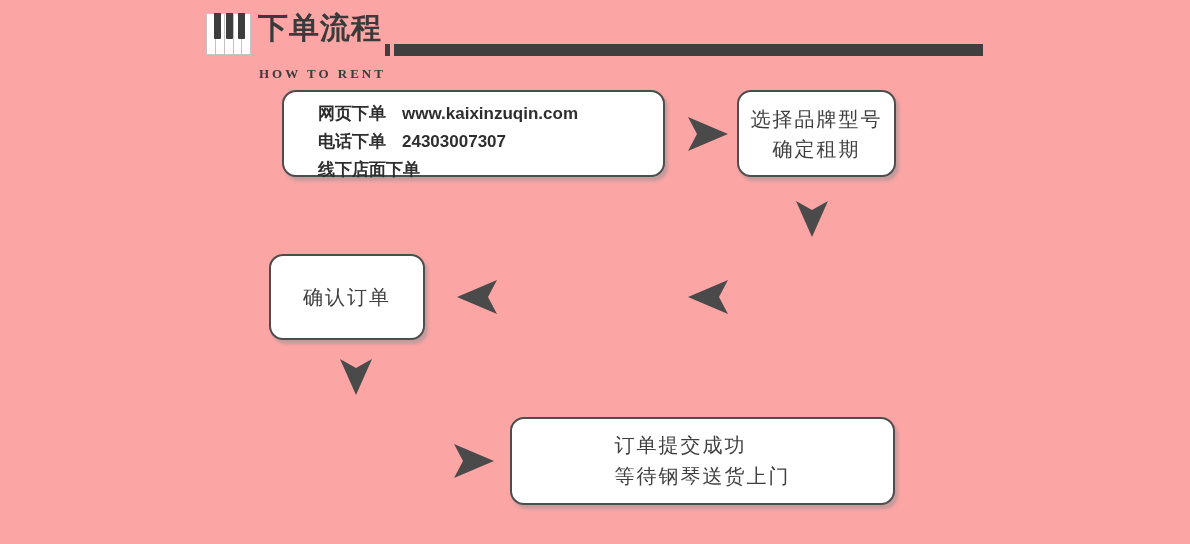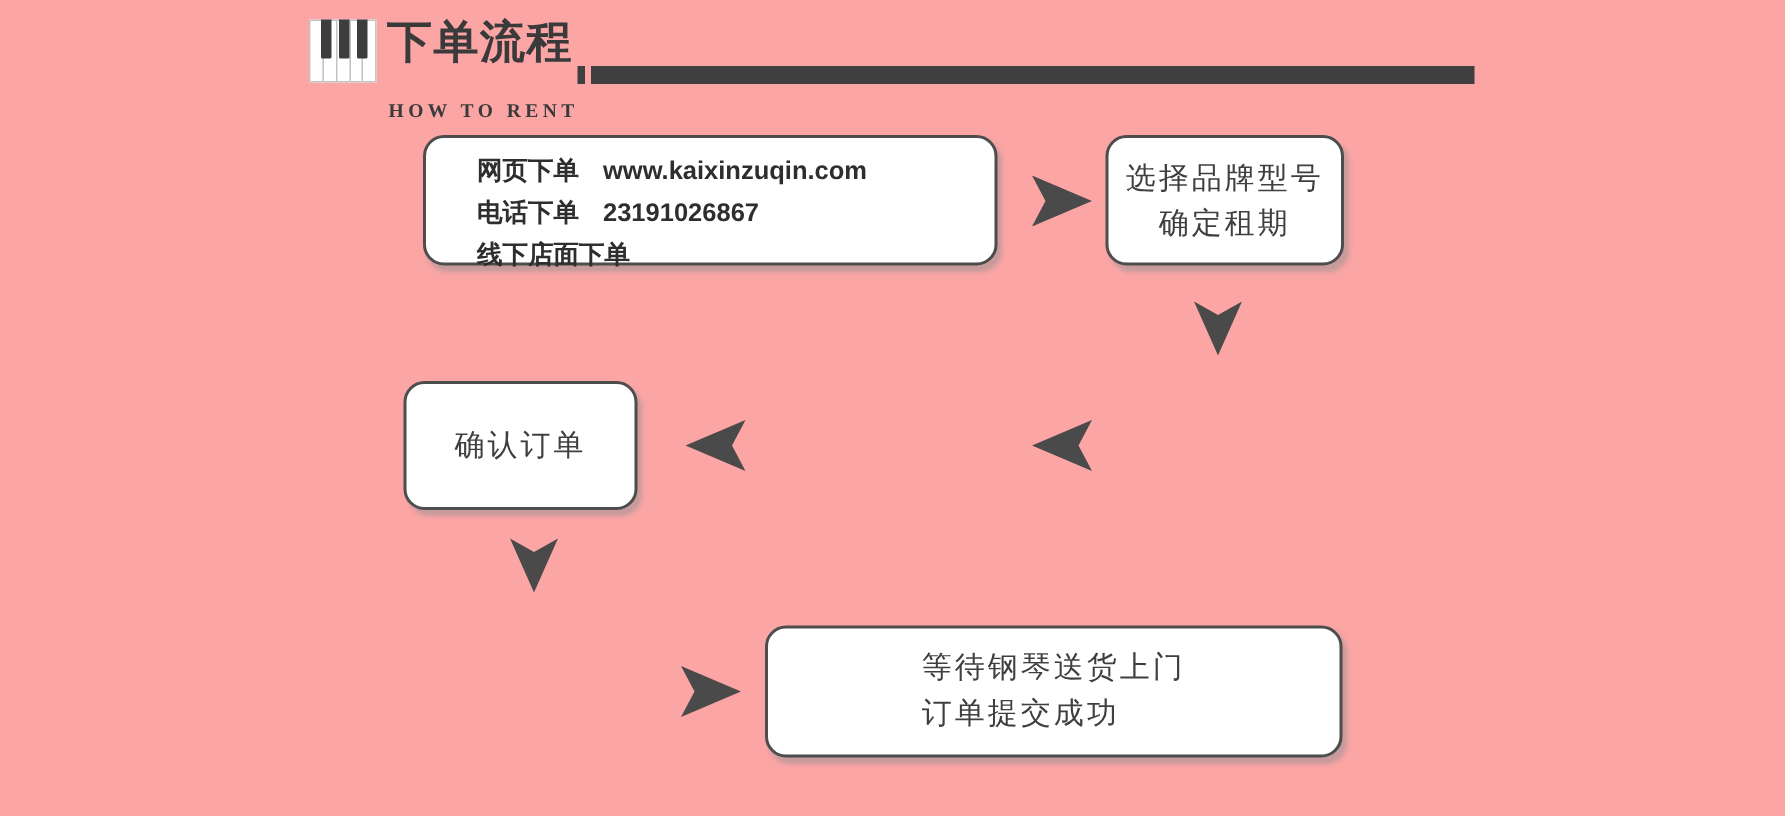--- a/index.html
+++ b/index.html
@@ -79,21 +79,21 @@
   <h1 class="page-title">下单流程</h1>
   <div class="page-subtitle">HOW TO RENT</div>
   <div class="bar-tick"></div>
   <div class="bar"></div>
 
   <div class="node" id="box-order-channels">
     <div class="row">
       <span>网页下单</span><span class="val">www.kaixinzuqin.com</span>
     </div>
     <div class="row">
-      <span>电话下单</span><span class="val">23191026867</span>
+      <span>电话下单</span><span class="val">24303007307</span>
     </div>
     <div class="row">
       <span>线下店面下单</span><span class="val"></span>
     </div>
   </div>
 
   <div class="arrow" id="arrow-r1">
     <svg width="40" height="34" viewBox="0 0 40 34">
         <polygon points="0,0 40,17 0,34 9,17" fill="#4a4a4a"></polygon>
       </svg>
@@ -136,18 +136,18 @@
 
 
   <div class="arrow" id="arrow-r2">
     <svg width="40" height="34" viewBox="0 0 40 34">
         <polygon points="0,0 40,17 0,34 9,17" fill="#4a4a4a"></polygon>
       </svg>
   </div>
 
   <div class="node serif-node" id="box-success">
     <div class="lines">
+      <div>订单提交成功</div>
       <div>等待钢琴送货上门</div>
-      <div>订单提交成功</div>
     </div>
   </div>
 
 </div>
 
 </body></html>

